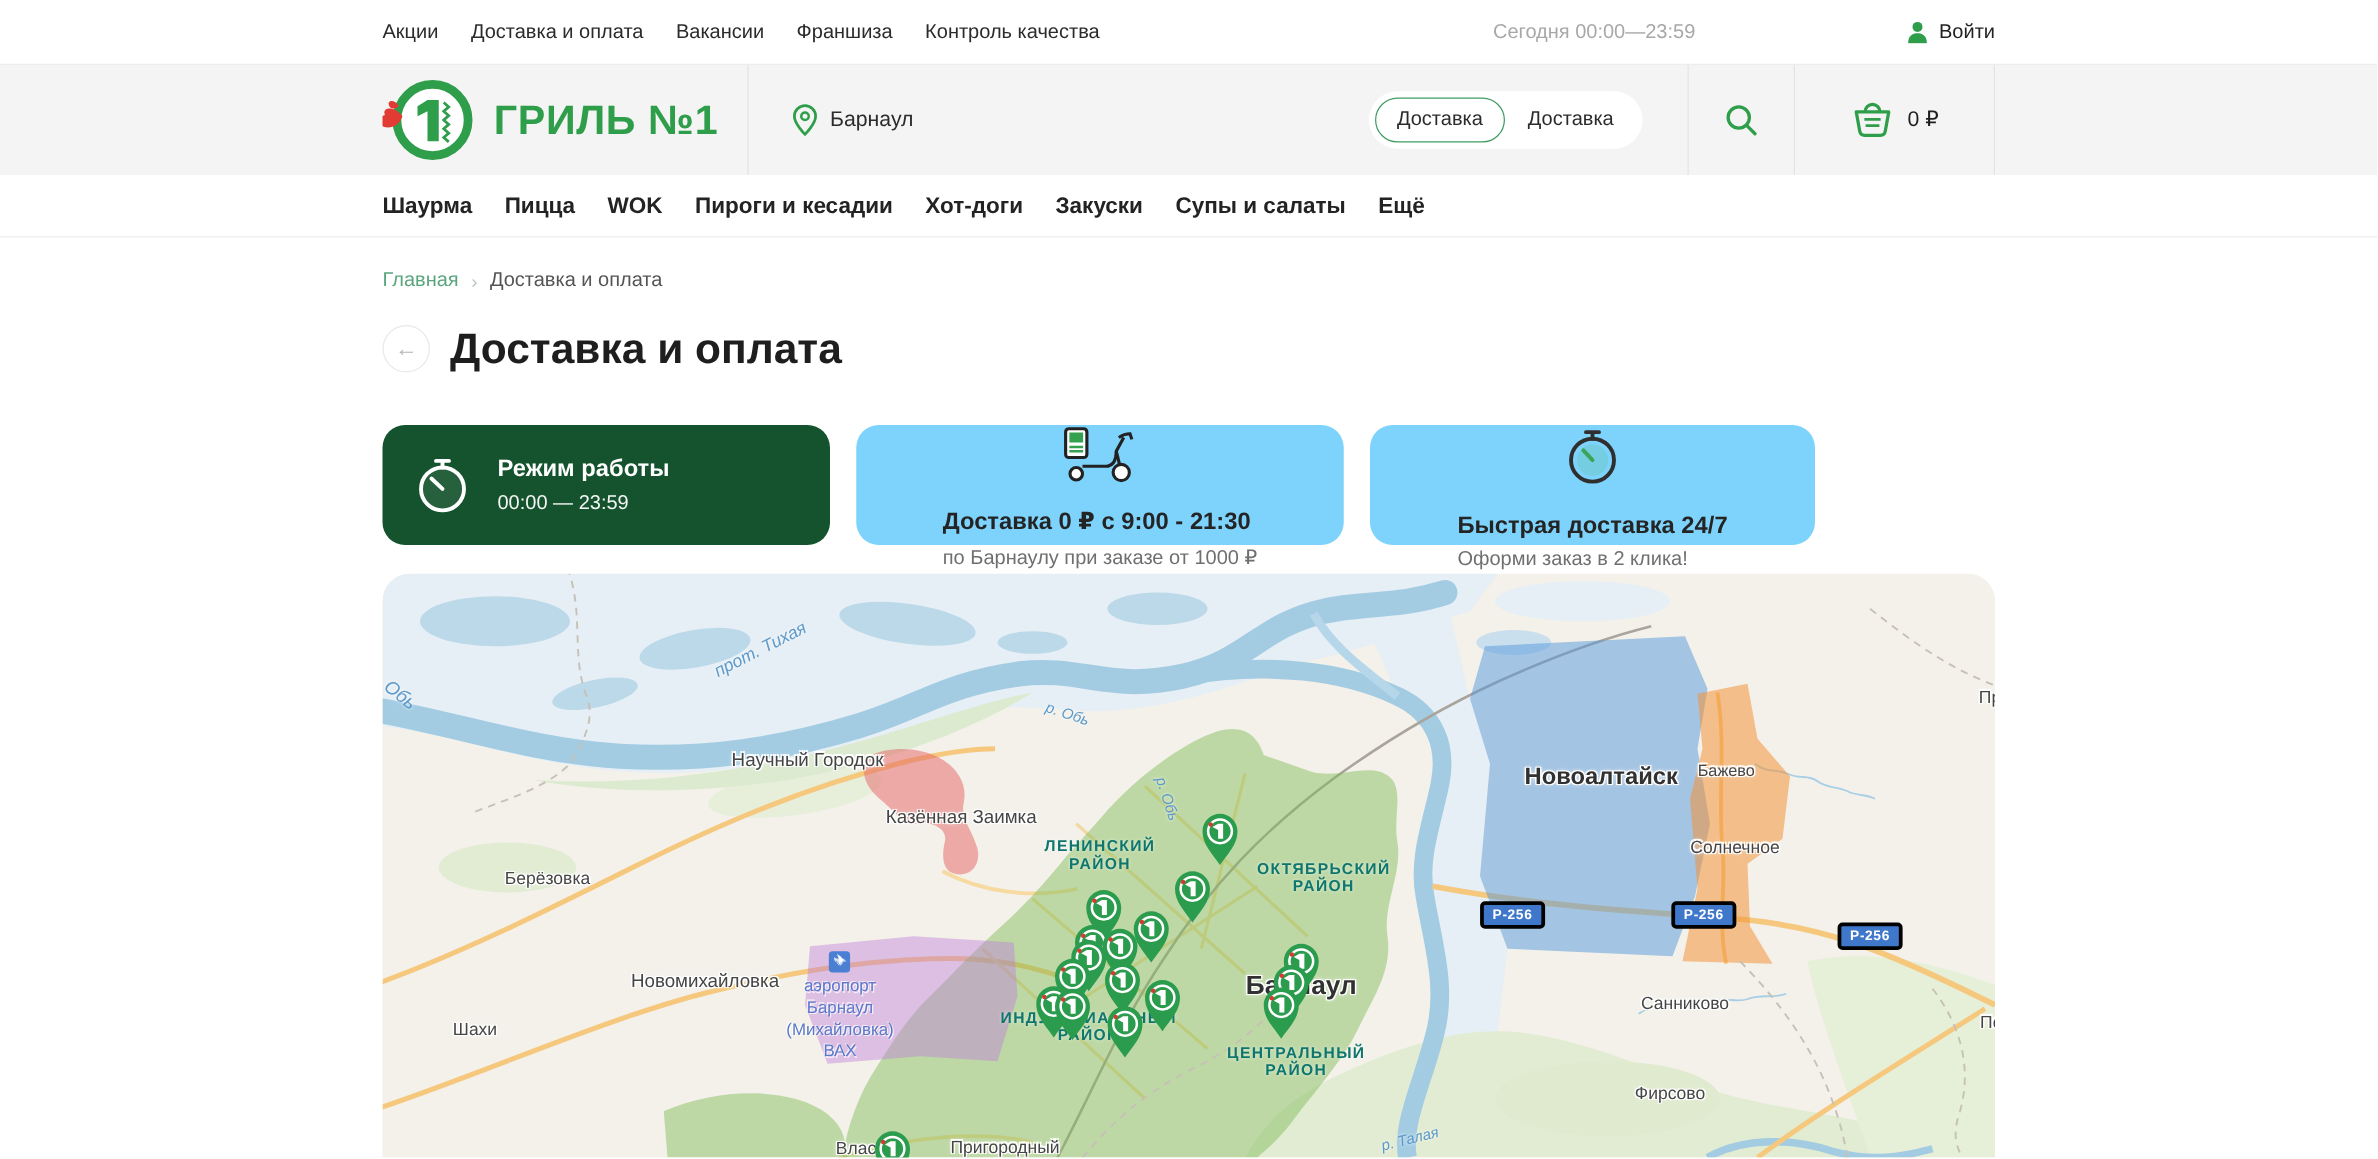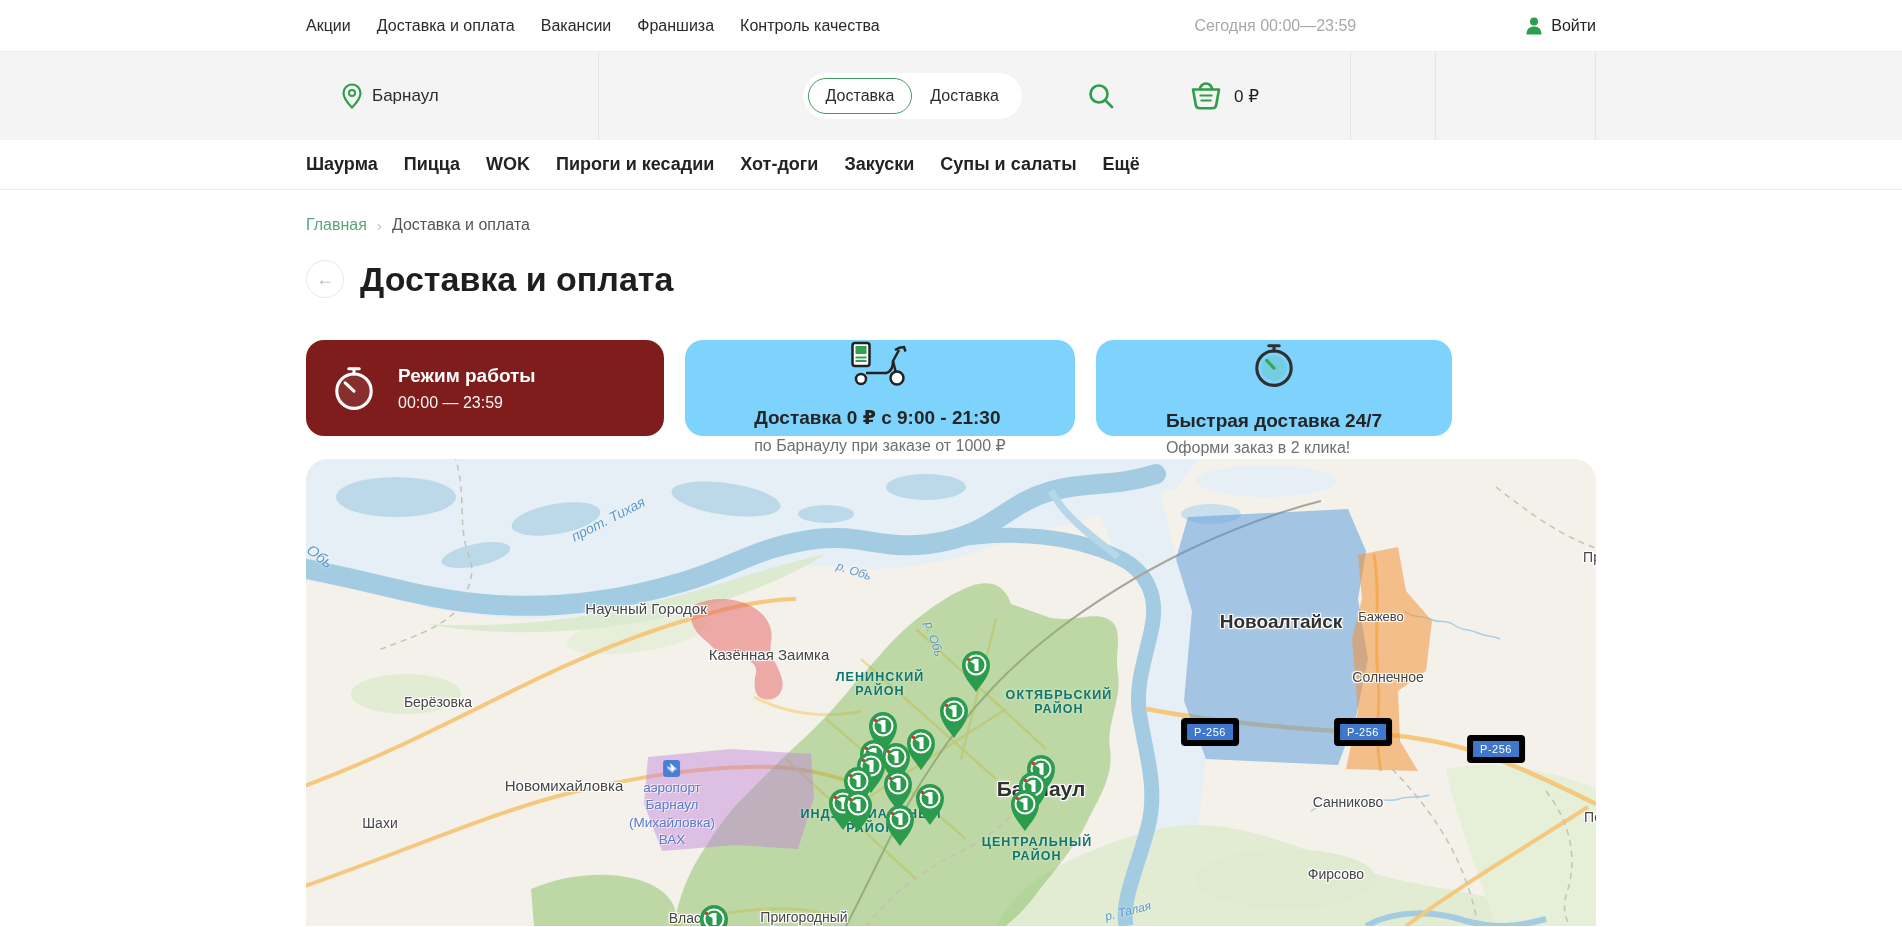--- a/index.html
+++ b/index.html
@@ -45,42 +45,42 @@
   .bc-sep { color:#b9c6bd; font-size:15px; }
   .bc-cur { color:#555; }
   .title-row { margin-top:24px; display:flex; align-items:center; gap:16px; height:42px; }
   .back-btn { width:38px; height:38px; border-radius:50%; border:1px solid #e9e9e9; background:#fff; color:#b0b4b8;
               display:flex; align-items:center; justify-content:center; font-size:18px; cursor:pointer; }
   h1 { font-size:34px; font-weight:800; color:#1e1e1e; }
 
   
   .cards { margin-top:40px; display:flex; gap:21px; height:96px; }
   .card { height:96px; border-radius:18px; display:flex; align-items:center; padding:0 24px; gap:20px; }
-  .card.green { background:#7f1d1d; color:#fff; width:358px; }
+  .card.green { background:#14532d; color:#fff; width:358px; }
   .card.light { background:#7dd3fc; width:390px;flex-direction:column; }
   .card.light.c3 { width:356px; }
   .card-title { font-size:19px; font-weight:700; }
   .card.light .card-title { color:#242424; }
   .card-sub { font-size:16px; margin-top:7px; }
   .card.green .card-sub { color:rgba(255,255,255,.95); }
   .card.light .card-sub { color:#6f6f6f; }
   .card-icon { flex:0 0 auto; display:flex; }
 
   
   .map { position:relative; width:1290px; height:467px; margin-top:23px; border-radius:22px 22px 0 0; overflow:hidden; background:#f3f1ea; cursor:grab; }
   .map svg.bg { position:absolute; left:0; top:0; }
   #map-overlay { position:absolute; inset:0; }
   .m-label { position:absolute; transform:translate(-50%,-50%); white-space:nowrap; color:#454545;
              text-shadow:-1px -1px 0 #fff,1px -1px 0 #fff,-1px 1px 0 #fff,1px 1px 0 #fff,0 0 4px #fff; }
   .m-label.city { font-weight:600; color:#313131; }
   .m-label.district { color:#0f766e; font-size:12.5px; letter-spacing:1.1px; font-weight:600; white-space:pre-line; text-align:center;
                       text-shadow:0 0 3px rgba(255,255,255,.6); }
   .m-label.water { color:#5d99c9; font-style:italic; text-shadow:0 0 3px rgba(255,255,255,.85); }
-  .m-badge { position:absolute; transform:translate(-50%,-50%); background:#3f78cb; border:6px solid #000000; color:#fff;
-             font-size:11px; font-weight:400; padding:2px 7px; border-radius:4px; letter-spacing:.5px; }
+  .m-badge { position:absolute; transform:translate(-50%,-50%); background:#3f78cb; border:3px solid #000000; color:#fff;
+             font-size:11px; font-weight:700; padding:2px 7px; border-radius:4px; letter-spacing:.5px; }
   .m-airport { position:absolute; transform:translate(-50%,0); text-align:center; color:#5a79c9; font-size:13.5px; line-height:1.3;
                text-shadow:-1px -1px 0 rgba(255,255,255,.7),1px 1px 0 rgba(255,255,255,.7); }
   .m-airport .plane { display:inline-flex; width:17px; height:17px; background:#4a7fd4; color:#fff; border-radius:3px;
                       align-items:center; justify-content:center; font-size:11px; font-style:normal; margin-bottom:2px; }
   .marker { position:absolute; width:34px; height:44px; cursor:pointer; }
 </style>
 </head>
 <body>
 
 <div class="topbar">
@@ -104,20 +104,30 @@
     </div>
   </div>
 </div>
 
 <div class="header">
   <div class="vline" style="left:598px"></div>
   <div class="vline" style="left:1350px"></div>
   <div class="vline" style="left:1435px"></div>
   <div class="vline" style="left:1595px"></div>
   <div class="container header-inner">
+    <div class="brand">
+      <svg width="76" height="76" viewBox="0 0 76 76">
+        <circle cx="40" cy="38" r="28.5" fill="#fff" stroke="#2e9e4a" stroke-width="7"></circle>
+        <path d="M36,22 h9 v33 h-9 v-24 l-8,4 v-8 Z" fill="#2e9e4a"></path>
+        <path d="M49,24 l4,3.5 -4,3.5 4,3.5 -4,3.5 4,3.5 -4,3.5 4,3.5 -4,3.5 4,3.5" stroke="#2e9e4a" stroke-width="2.2" fill="none"></path>
+        <path d="M13,27 C10,21 3,22 5.5,27 C6.5,29.5 11,29.5 13,27 Z" fill="#e23b34"></path>
+        <path d="M16,35 C9,26 -1,28 2,34 C-5,36 -3,44 4,44 C11,44 14,40 16,35 Z" fill="#e23b34"></path>
+      </svg>
+      <span class="brand-name">ГРИЛЬ №1</span>
+    </div>
     <div class="loc-sec">
       <span class="loc">
         <svg width="20" height="26" viewBox="0 0 20 26">
           <path d="M10,1.5 C5.3,1.5 1.5,5.3 1.5,10 C1.5,16 10,24.5 10,24.5 C10,24.5 18.5,16 18.5,10 C18.5,5.3 14.7,1.5 10,1.5 Z" stroke="#2e9e4a" stroke-width="2.2" fill="none"></path>
           <circle cx="10" cy="10" r="3" stroke="#2e9e4a" stroke-width="2" fill="none"></circle>
         </svg>
         <span>Барнаул</span>
       </span>
       <div class="toggle">
         <span class="opt sel">Доставка</span>

